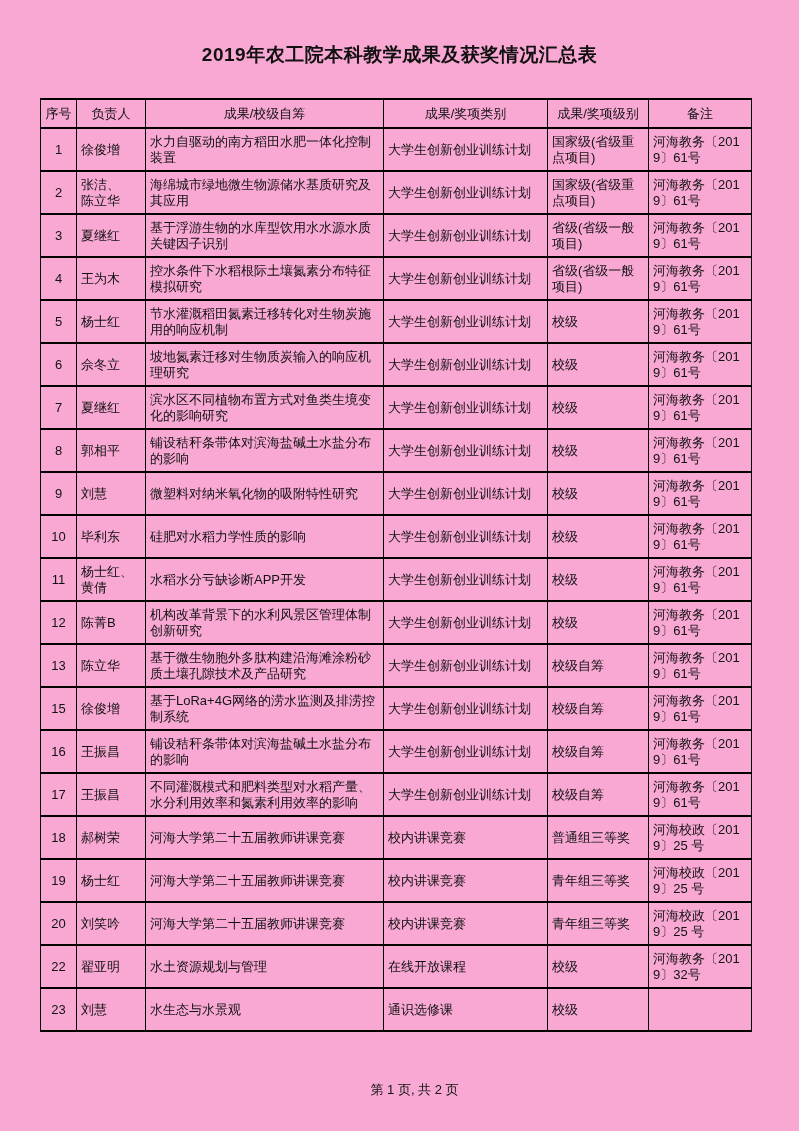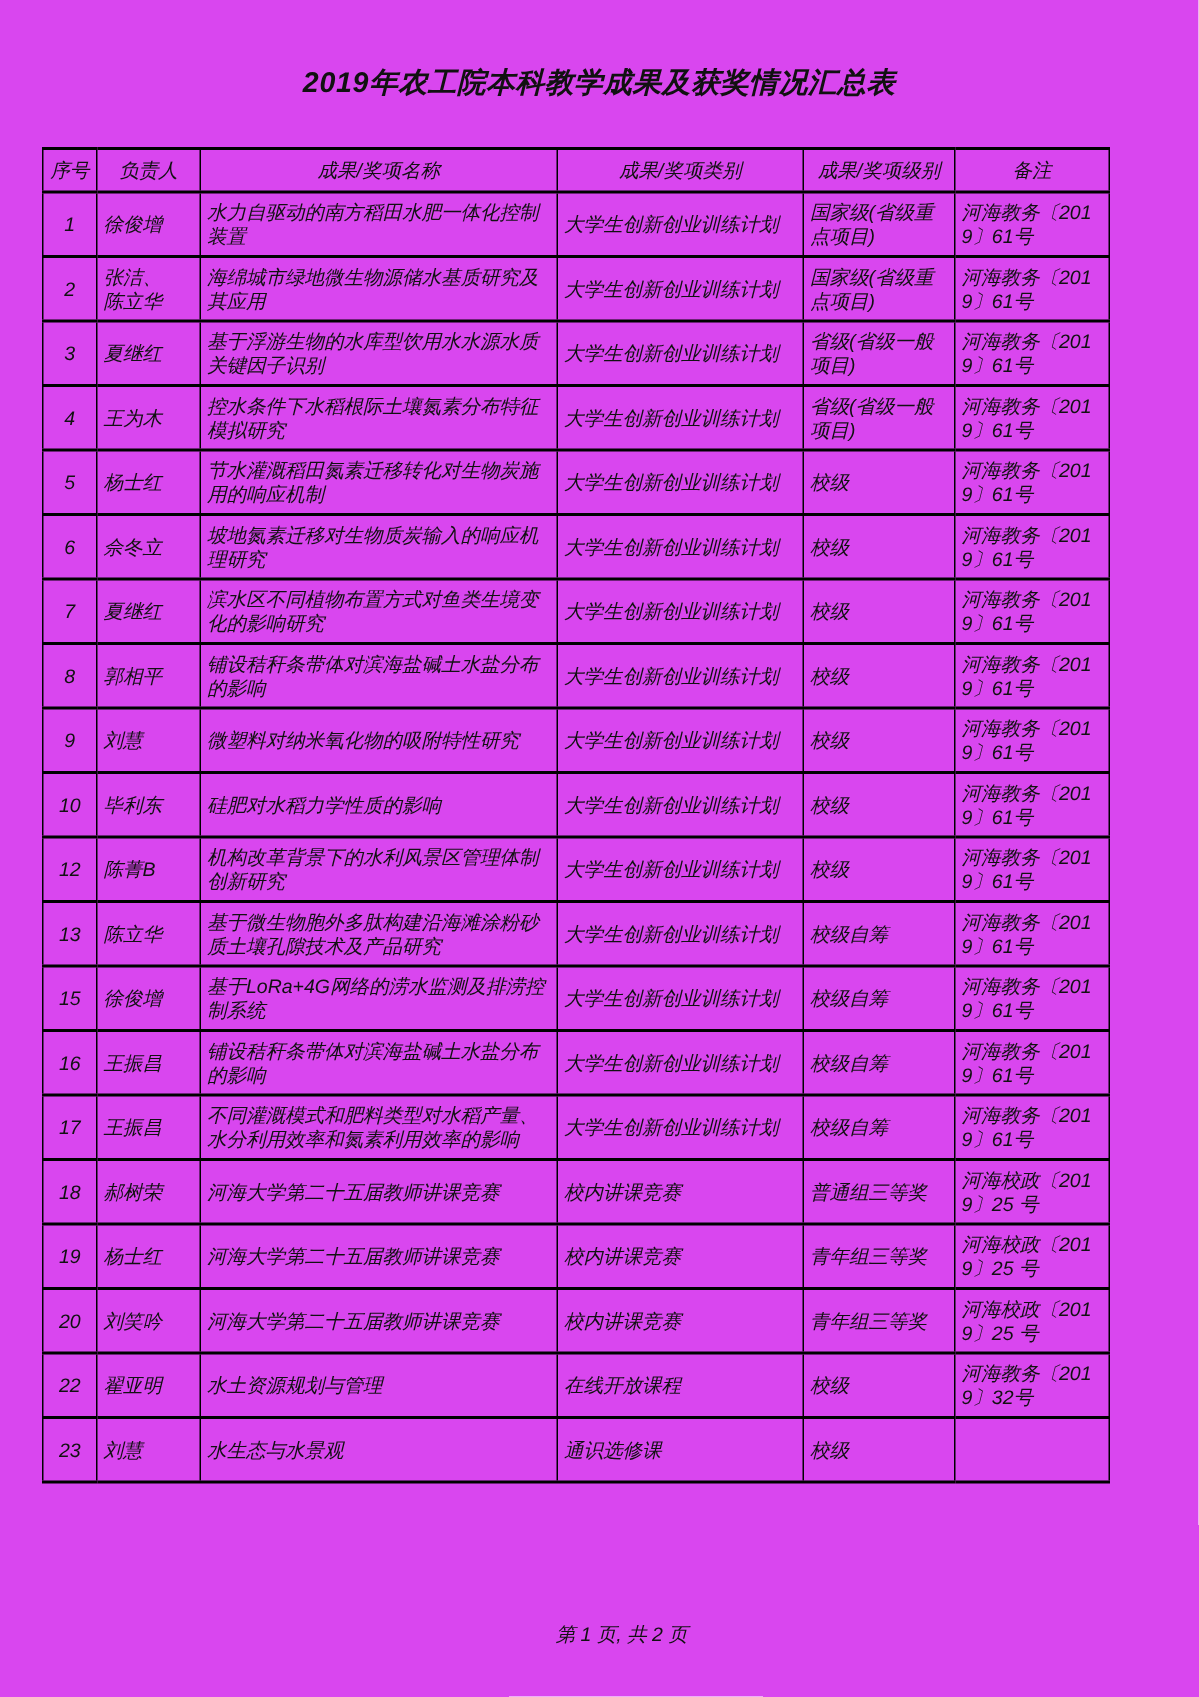--- a/index.html
+++ b/index.html
@@ -6,38 +6,37 @@
     margin: 0;
     padding: 0;
     background: #ffffff;
     font-family: "Liberation Sans", "DejaVu Sans", sans-serif;
     color: #111111;
   }
   .page {
     position: relative;
     width: 799px;
     height: 1131px;
-    background: #d946ef;
+    background: #f9a8d4;
     overflow: hidden;
-    font-style: italic;
   }
   .title {
     position: absolute;
     top: 42px;
     left: 0;
     width: 100%;
     text-align: center;
     font-size: 19px;
     font-weight: bold;
     letter-spacing: 0.5px;
     margin: 0;
   }
   table.summary {
     position: absolute;
-    left: 28px;
+    left: 40px;
     top: 98px;
     width: 711px;
     border-collapse: collapse;
     table-layout: fixed;
   }
   table.summary th,
   table.summary td {
     border-left: 1px solid #000;
     border-right: 1px solid #000;
     border-top: 2px solid #000;
@@ -87,21 +86,21 @@
       <col style="width:69px">
       <col style="width:238px">
       <col style="width:164px">
       <col style="width:101px">
       <col style="width:103px">
     </colgroup>
     <thead>
       <tr>
         <th>序号</th>
         <th>负责人</th>
-        <th>成果/奖项名称</th>
+        <th>成果/校级自筹</th>
         <th>成果/奖项类别</th>
         <th>成果/奖项级别</th>
         <th>备注</th>
       </tr>
     </thead>
     <tbody id="table-body">
         <tr>
           <td class="col-no">1</td>
           <td class="col-person">徐俊增</td>
           <td class="col-name">水力自驱动的南方稻田水肥一体化控制装置</td>
@@ -176,20 +175,29 @@
         </tr>
         <tr>
           <td class="col-no">10</td>
           <td class="col-person">毕利东</td>
           <td class="col-name">硅肥对水稻力学性质的影响</td>
           <td class="col-category">大学生创新创业训练计划</td>
           <td class="col-level">校级</td>
           <td class="col-remark">河海教务〔2019〕61号</td>
         </tr>
         <tr>
+          <td class="col-no">11</td>
+          <td class="col-person">杨士红、
+黄倩</td>
+          <td class="col-name">水稻水分亏缺诊断APP开发</td>
+          <td class="col-category">大学生创新创业训练计划</td>
+          <td class="col-level">校级</td>
+          <td class="col-remark">河海教务〔2019〕61号</td>
+        </tr>
+        <tr>
           <td class="col-no">12</td>
           <td class="col-person">陈菁B</td>
           <td class="col-name">机构改革背景下的水利风景区管理体制创新研究</td>
           <td class="col-category">大学生创新创业训练计划</td>
           <td class="col-level">校级</td>
           <td class="col-remark">河海教务〔2019〕61号</td>
         </tr>
         <tr>
           <td class="col-no">13</td>
           <td class="col-person">陈立华</td>

